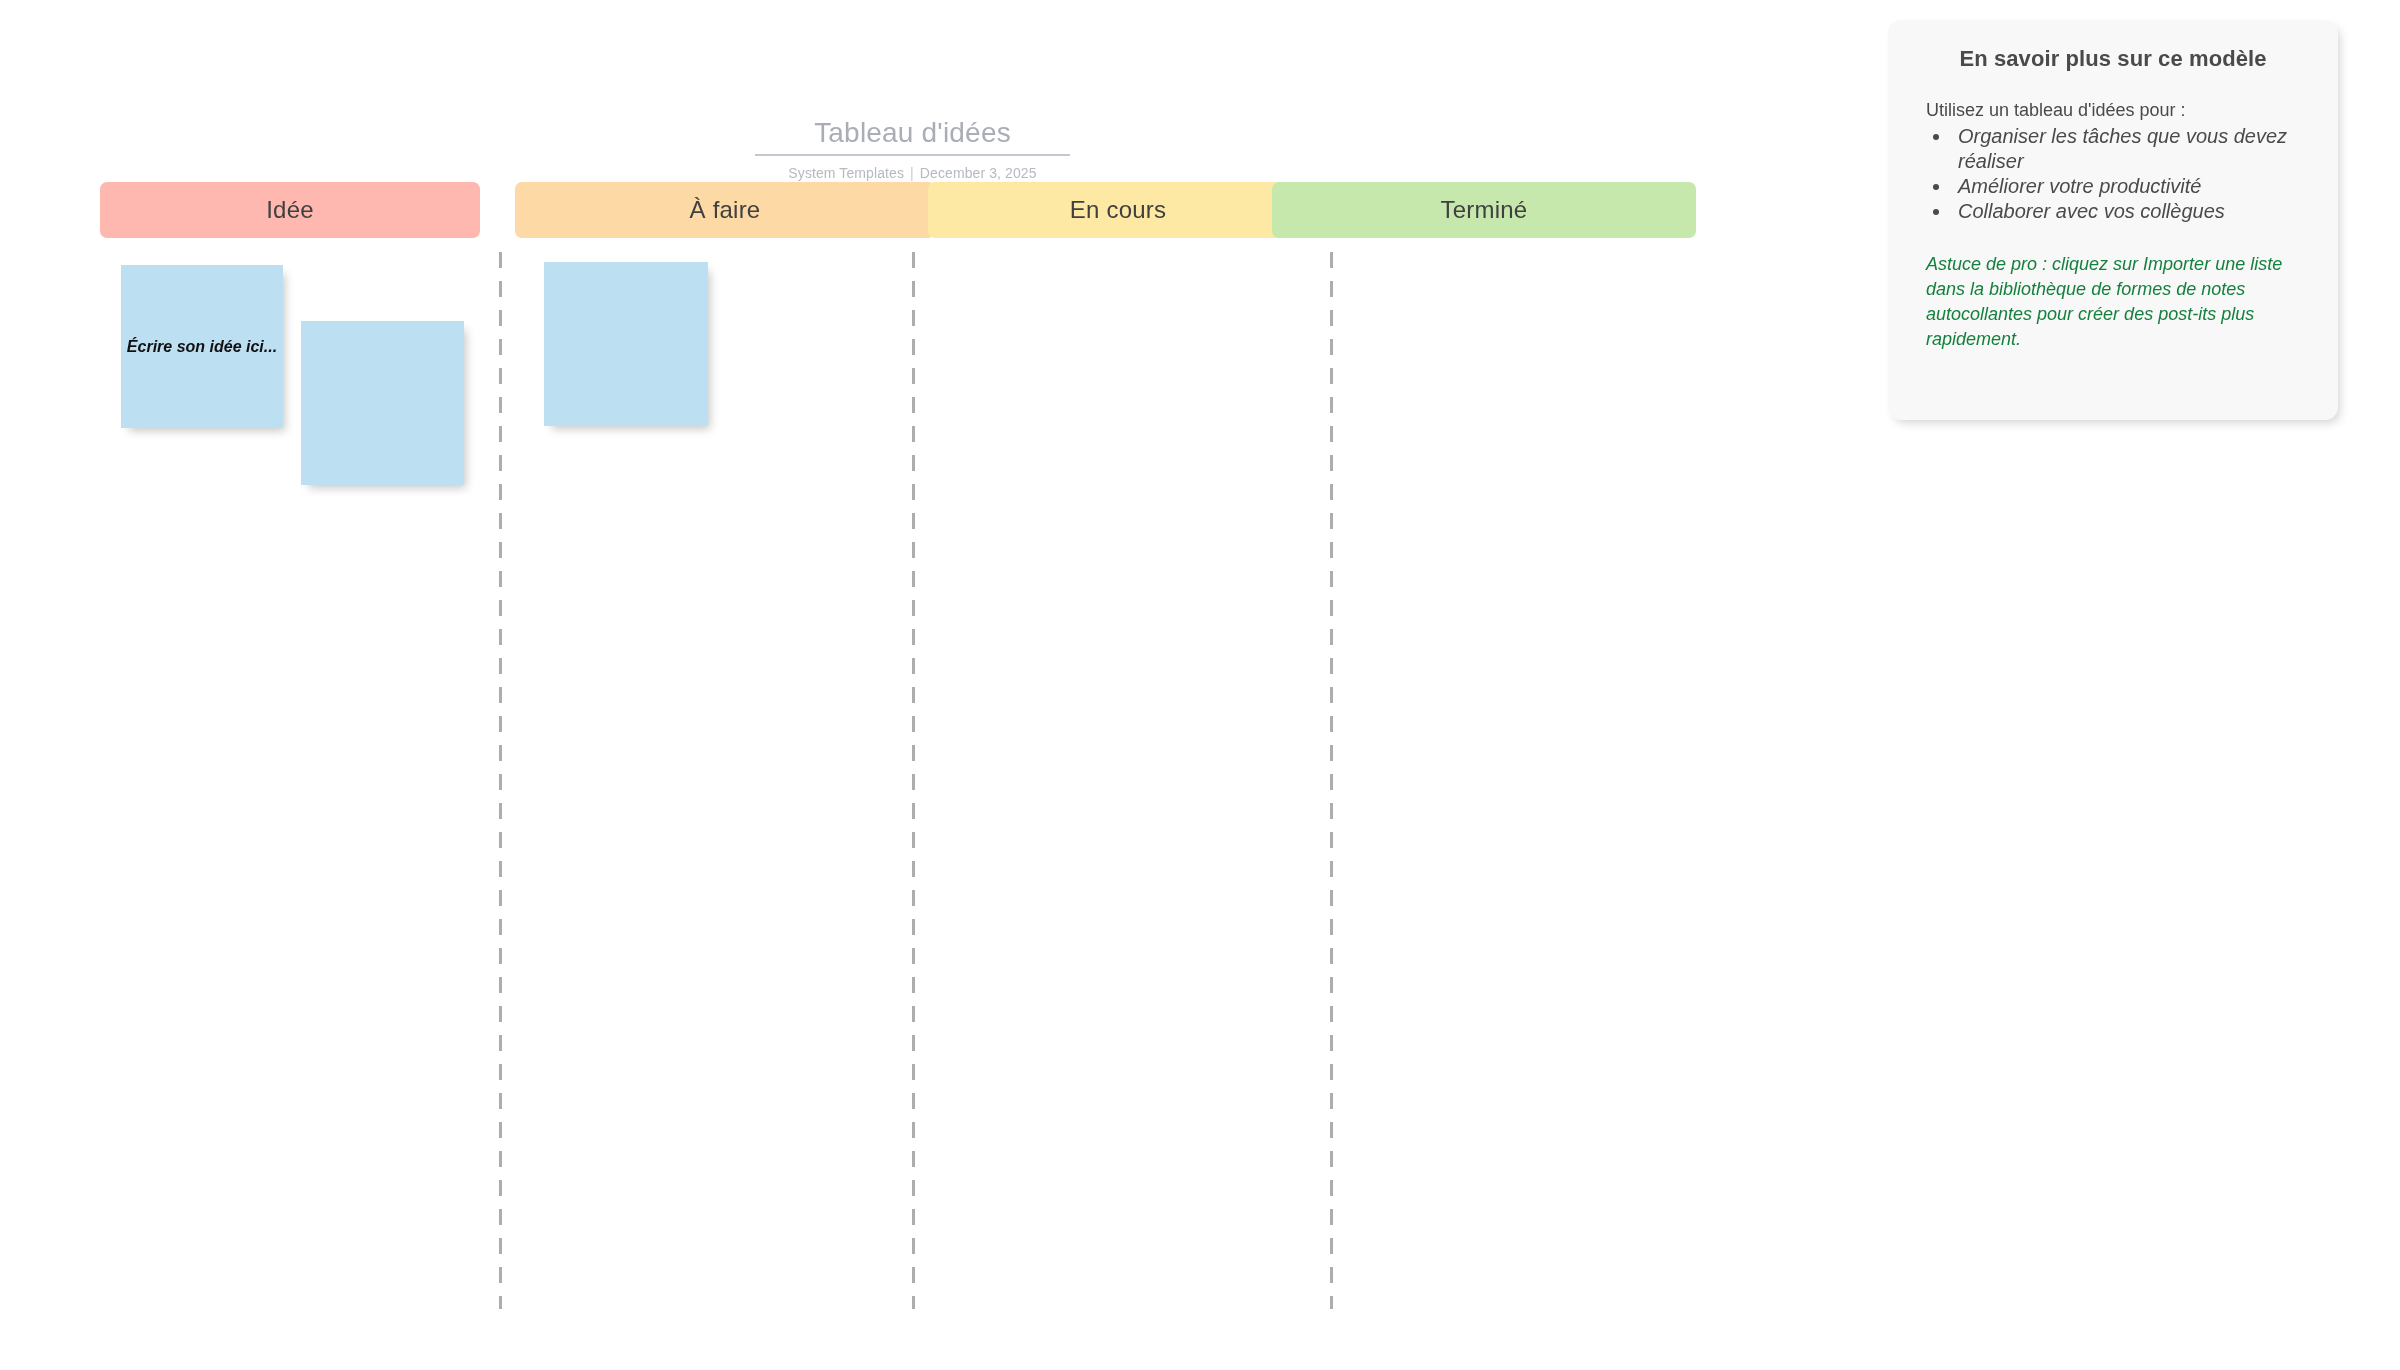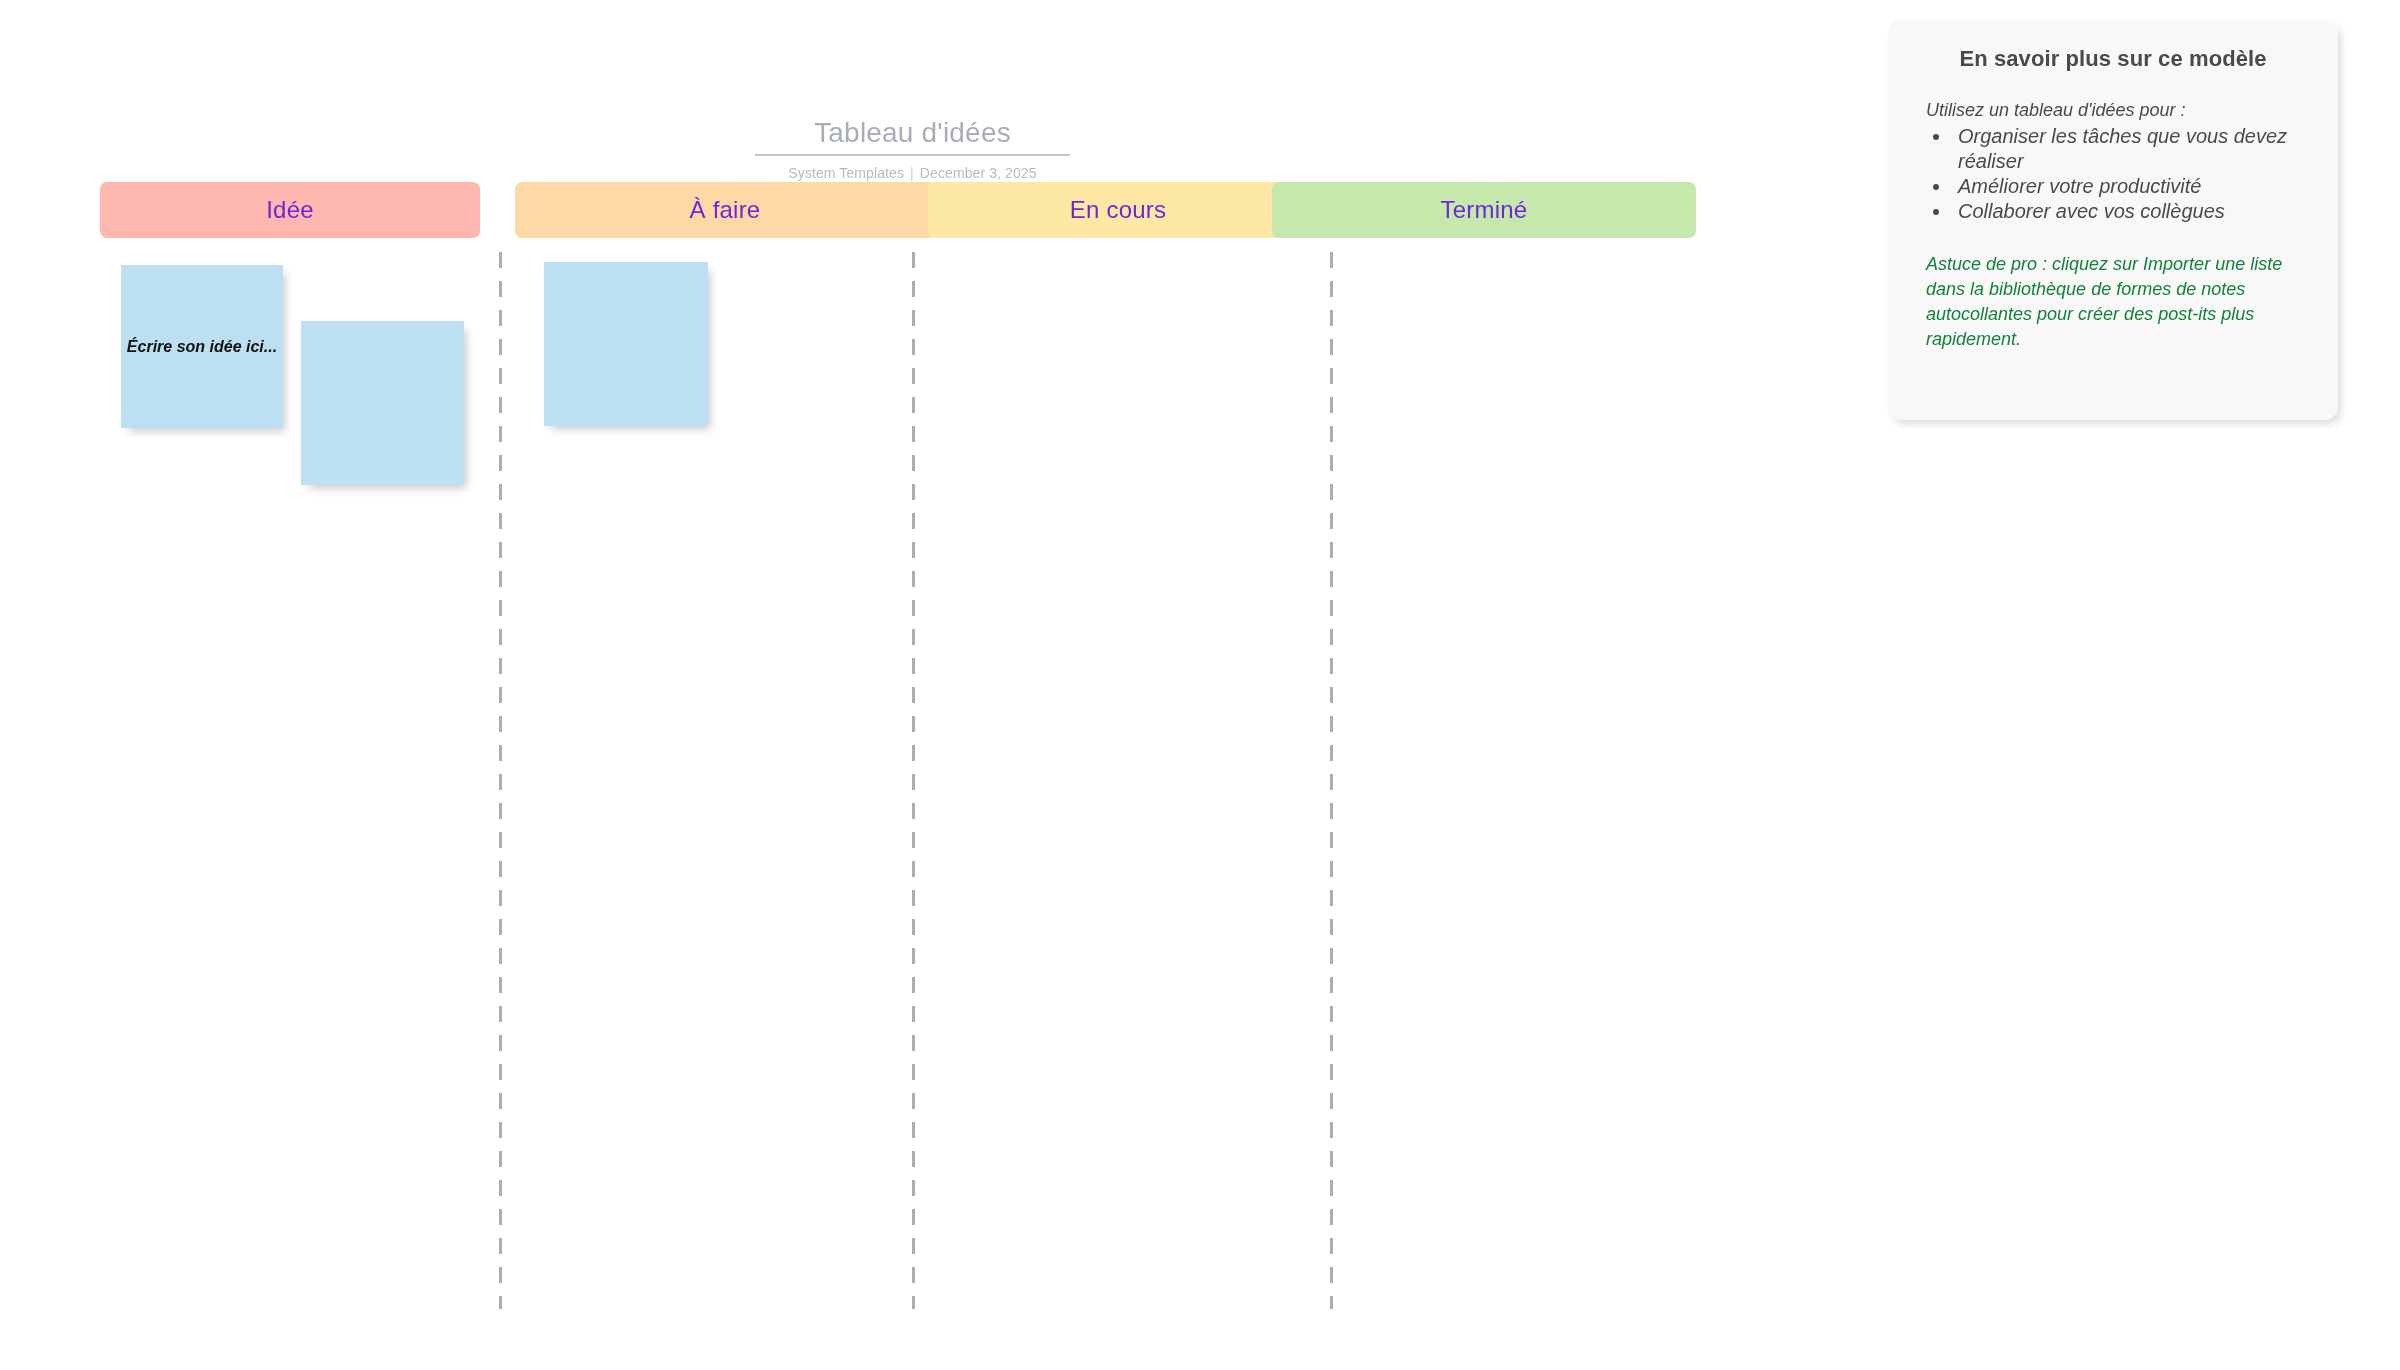--- a/index.html
+++ b/index.html
@@ -56,21 +56,21 @@
     position: absolute;
     height: 56px;
     border-radius: 7px;
     display: flex;
     align-items: center;
     justify-content: center;
     box-sizing: border-box;
   }
   .column-header-label {
     font-size: 24px;
-    color: #6d28d9;
+    color: #404040;
     font-weight: 400;
     letter-spacing: 0.2px;
   }
 
   
   .column-divider {
     position: absolute;
     top: 252px;
     width: 3px;
     height: 1057px;
@@ -115,21 +115,20 @@
   #info-panel-title {
     text-align: center;
     font-size: 22px;
     font-weight: bold;
     color: #4a4a4a;
     margin-bottom: 26px;
     letter-spacing: 0.1px;
   }
   #info-panel-intro {
     font-size: 18px;
-    font-style: italic;
     color: #4a4a4a;
     line-height: 24px;
     margin-bottom: 2px;
   }
   #info-panel-list {
     margin: 0;
     padding: 0 0 0 26px;
     list-style: disc;
   }
   #info-panel-list li {

